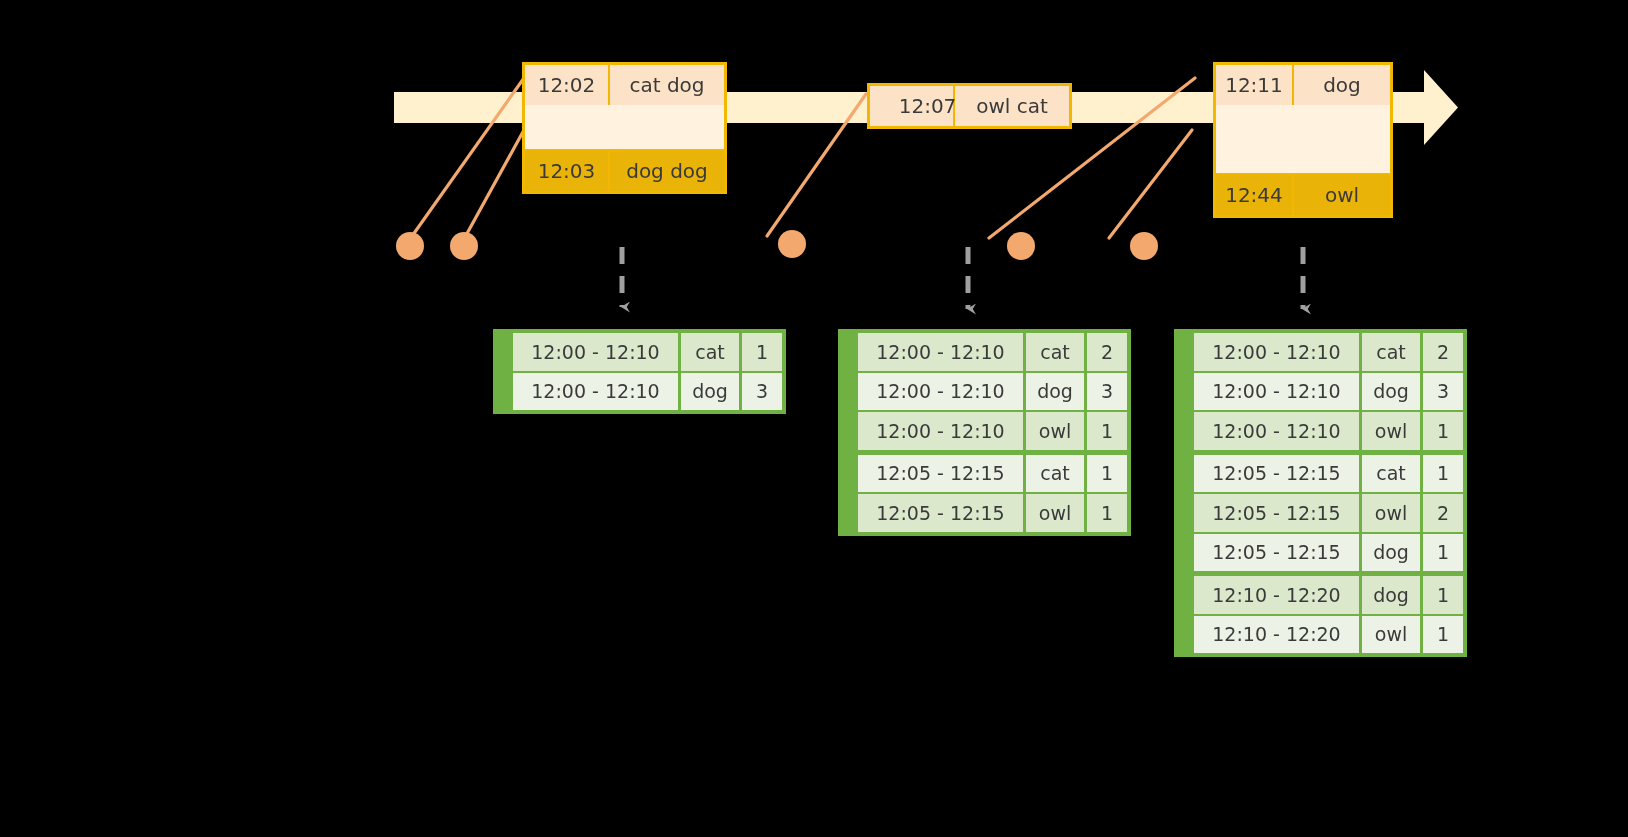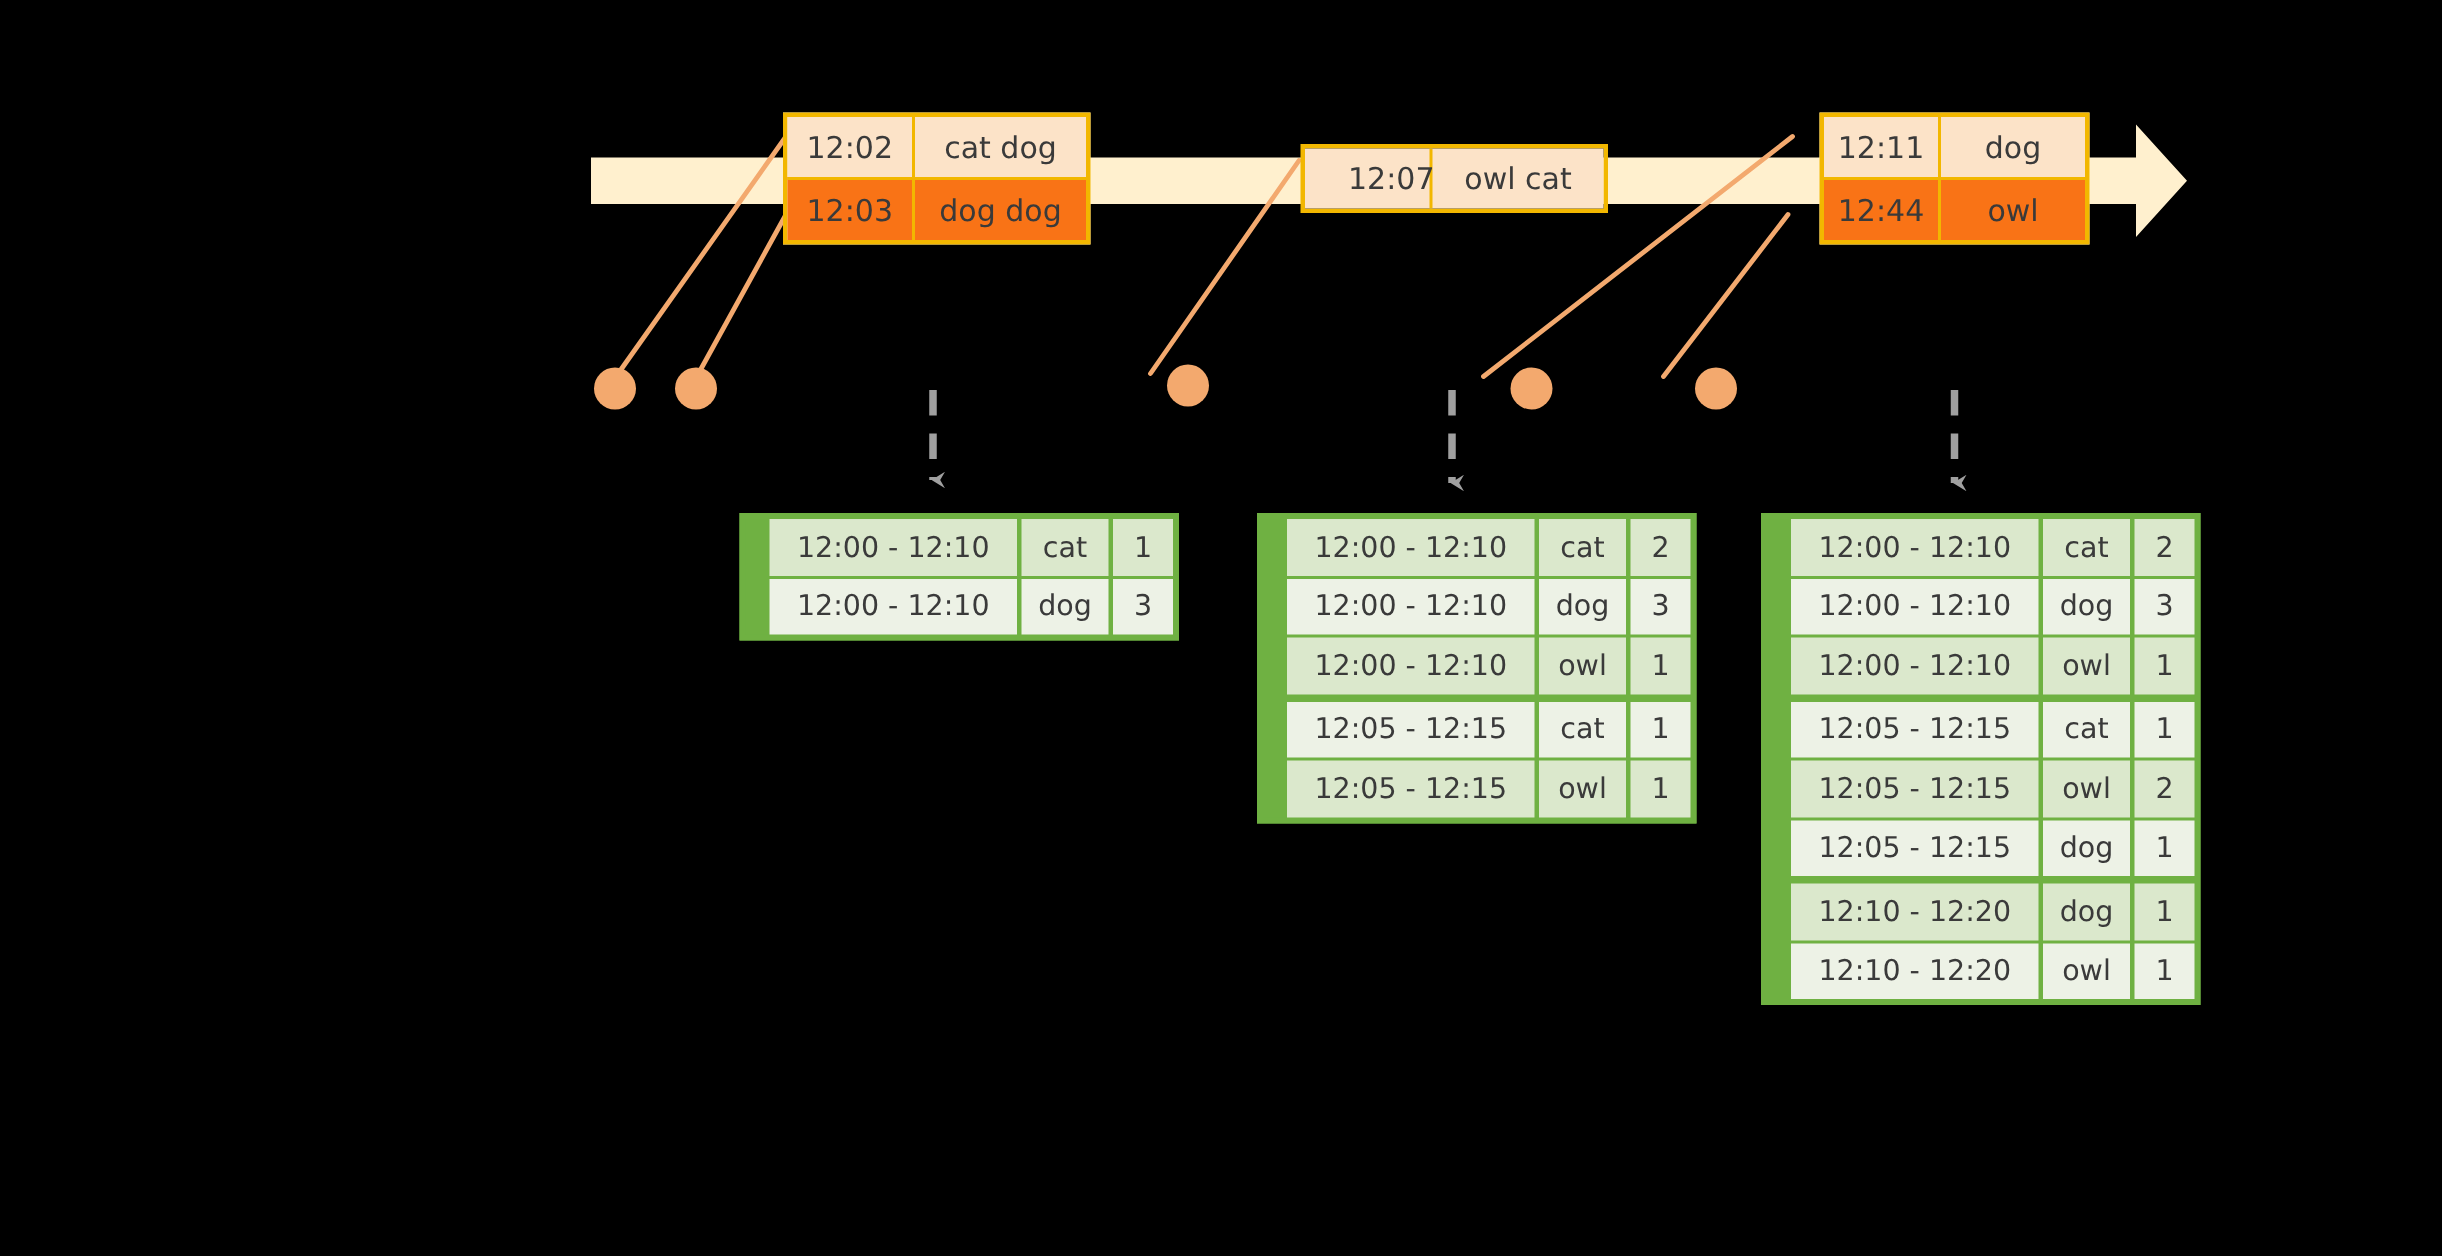--- a/index.html
+++ b/index.html
@@ -9,21 +9,21 @@
   }
   body {
     width: 1628px;
     height: 837px;
     position: relative;
     overflow: hidden;
     font-family: "DejaVu Sans", "Liberation Sans", sans-serif;
   }
   #stage {
     position: absolute;
-    left: 0; top: 17px;
+    left: 0; top: 4px;
     width: 1628px;
     height: 604px;
   }
   #svg-layer {
     position: absolute;
     left: 0; top: 0;
     width: 1628px;
     height: 837px;
     pointer-events: none;
   }
@@ -40,21 +40,21 @@
   }
   .event-row {
     display: flex;
     flex-direction: row;
     height: 40px;
   }
   .event-row + .event-row {
     border-top: 2px solid #F2B700;
   }
   .event-row.shade-a { background: #FCE3C8; }
-  .event-row.shade-b { background: #f97316; }
+  .event-row.shade-b { background: #eab308; margin-top: 44px; }
   .event-time {
     border-right: 2px solid #F2B700;
     display: flex;
     align-items: center;
     justify-content: center;
     font-size: 20px;
     color: #3a3a3a;
     box-sizing: border-box;
   }
   .event-words {
@@ -151,21 +151,21 @@
     </div>
   </div>
 
   <div class="event-box" style="left:867px; top:79px; width:205px;">
     <div class="event-row shade-a">
       <div class="event-time" style="width:85px;padding-left:32px;">12:07</div>
       <div class="event-words">owl cat</div>
     </div>
   </div>
 
-  <div class="event-box" style="left:1213px; top:58px; width:180px;">
+  <div class="event-box" style="left:1213px; top:58px; width:180px;gap:24px;">
     <div class="event-row shade-a">
       <div class="event-time" style="width:78px;">12:11</div>
       <div class="event-words">dog</div>
     </div>
     <div class="event-row shade-b">
       <div class="event-time" style="width:78px;">12:44</div>
       <div class="event-words">owl</div>
     </div>
   </div>
 

